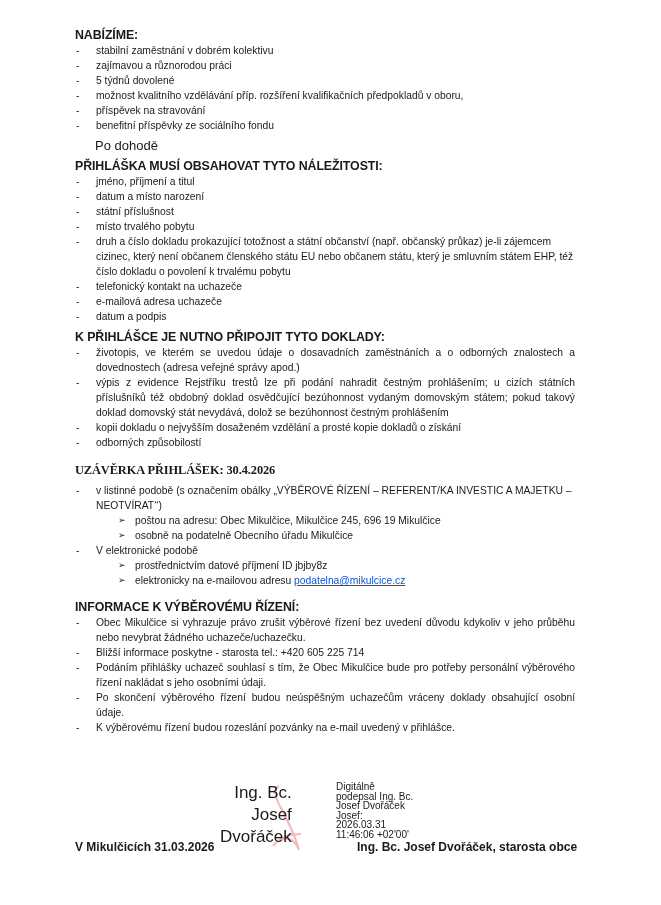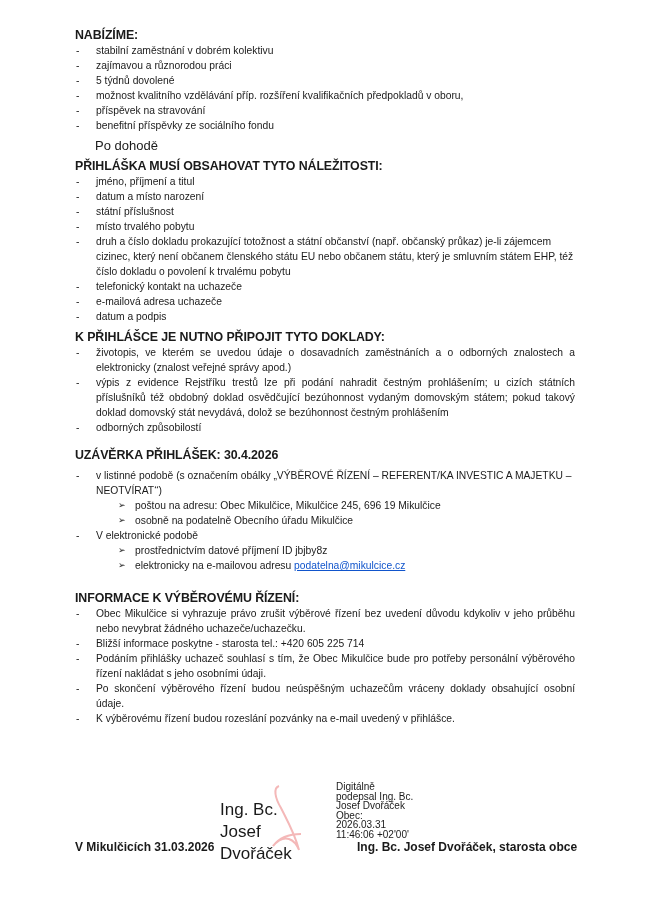--- a/index.html
+++ b/index.html
@@ -12,21 +12,21 @@
   ul { list-style:none; margin:0; padding:0; }
   li.d { position:relative; padding-left:21px; font-size:10.3px; line-height:15px; }
   li.d::before { content:"-"; position:absolute; left:1px; top:0; }
   li.j { text-align:justify; }
   ul.sub { margin:0; padding:0; }
   li.a { position:relative; padding-left:60px; font-size:10.3px; line-height:15px; }
   li.a .arr { position:absolute; left:43px; top:0; font-size:9px; }
   a.mail { color:#1155cc; text-decoration:underline; }
   .sigrow { position:absolute; left:75px; top:782px; width:520px; height:80px; }
   .place { position:absolute; left:0; bottom:8px; font-size:12px; font-weight:bold;text-align:center; }
-  .signame { position:absolute; left:145px; top:17px; font-size:17px; line-height:22px; }
+  .signame { position:absolute; left:145px; top:0; font-size:17px; line-height:22px;text-align:right; }
   .sigmark { position:absolute; left:190px; top:2px; width:40px; height:74px; }
   .siginfo { position:absolute; left:214px; top:0; font-size:10px; line-height:9.5px;margin-left:47px; }
   .mayor { position:absolute; left:282px; bottom:8px; font-size:12px; font-weight:bold; }
 </style>
 </head>
 <body>
 
 <div class="page">
 
   <div class="sec">
@@ -55,27 +55,28 @@
       <li class="d">druh a číslo dokladu prokazující totožnost a státní občanství (např. občanský průkaz) je-li zájemcem cizinec, který není občanem členského státu EU nebo občanem státu, který je smluvním státem EHP, též číslo dokladu o povolení k trvalému pobytu</li>
       <li class="d">telefonický kontakt na uchazeče</li>
       <li class="d">e-mailová adresa uchazeče</li>
       <li class="d">datum a podpis</li>
     </ul>
   </div>
 
   <div class="sec">
     <h2>K PŘIHLÁŠCE JE NUTNO PŘIPOJIT TYTO DOKLADY:</h2>
     <ul>
-      <li class="d j">životopis, ve kterém se uvedou údaje o dosavadních zaměstnáních a o odborných znalostech a elektronicky (znalost veřejné správy apod.)</li>
+      <li class="d j">životopis, ve kterém se uvedou údaje o dosavadních zaměstnáních a o odborných znalostech a dovednostech (adresa veřejné správy apod.)</li>
       <li class="d j">výpis z evidence Rejstříku trestů lze při podání nahradit čestným prohlášením; u cizích státních příslušníků též obdobný doklad osvědčující bezúhonnost vydaným domovským státem; pokud takový doklad domovský stát nevydává, dolož se bezúhonnost čestným prohlášením</li>
+      <li class="d">kopii dokladu o nejvyšším dosaženém vzdělání a prosté kopie dokladů o získání</li>
       <li class="d">odborných způsobilostí</li>
     </ul>
   </div>
 
-  <div class="sec" style="margin-top:12px;">
+  <div class="sec" style="margin-top:12px;font-family:Liberation Serif, serif;">
     <h2>UZÁVĚRKA PŘIHLÁŠEK:  30.4.2026</h2>
   </div>
 
   <div class="sec">
     <ul>
       <li class="d">
         <span>v listinné podobě (s označením obálky „VÝBĚROVÉ ŘÍZENÍ – REFERENT/KA INVESTIC A MAJETKU – NEOTVÍRAT‘‘)</span>
       </li>
     </ul>
     <ul class="sub">
@@ -98,21 +99,21 @@
         <span class="arr">➢</span>
         <span>prostřednictvím datové příjmení ID jbjby8z</span>
       </li>
       <li class="a">
         <span class="arr">➢</span>
         <span>elektronicky na e-mailovou adresu </span><a class="mail" href="podatelna@mikulcice.cz">podatelna@mikulcice.cz</a>
       </li>
     </ul>
   </div>
 
-  <div class="sec" style="margin-top:17px;">
+  <div class="sec" style="margin-top:11px;">
     <h2>INFORMACE K VÝBĚROVÉMU ŘÍZENÍ:</h2>
     <ul>
       <li class="d j">Obec Mikulčice si vyhrazuje právo zrušit výběrové řízení bez uvedení důvodu kdykoliv v jeho průběhu nebo nevybrat žádného uchazeče/uchazečku.</li>
       <li class="d">Bližší informace poskytne - starosta tel.: +420 605 225 714</li>
       <li class="d j">Podáním přihlášky uchazeč souhlasí s tím, že Obec Mikulčice bude pro potřeby personální výběrového řízení nakládat s jeho osobními údaji.</li>
       <li class="d j">Po skončení výběrového řízení budou neúspěšným uchazečům vráceny doklady obsahující osobní údaje.</li>
       <li class="d">K výběrovému řízení budou rozeslání pozvánky na e-mail uvedený v přihlášce.</li>
     </ul>
   </div>
 </div>
@@ -124,18 +125,18 @@
   </svg>
   <div class="signame">
     <div>Ing. Bc.</div>
     <div>Josef</div>
     <div>Dvořáček</div>
   </div>
   <div class="siginfo">
     <div>Digitálně</div>
     <div>podepsal Ing. Bc.</div>
     <div>Josef Dvořáček</div>
-    <div>Obec:</div>
+    <div>Josef:</div>
     <div>2026.03.31</div>
     <div>11:46:06 +02'00'</div>
   </div>
   <div class="mayor">Ing. Bc. Josef Dvořáček, starosta obce</div>
 </div>
 
 </body></html>

